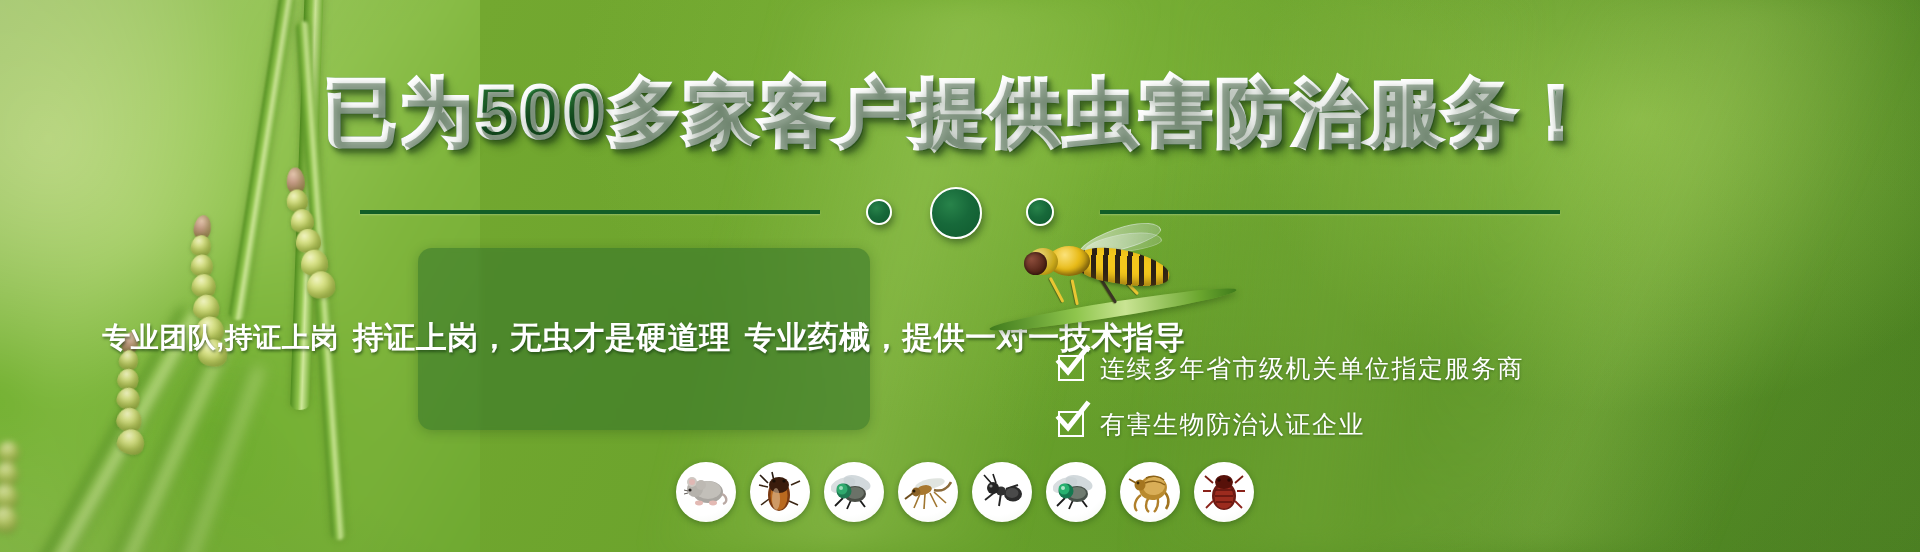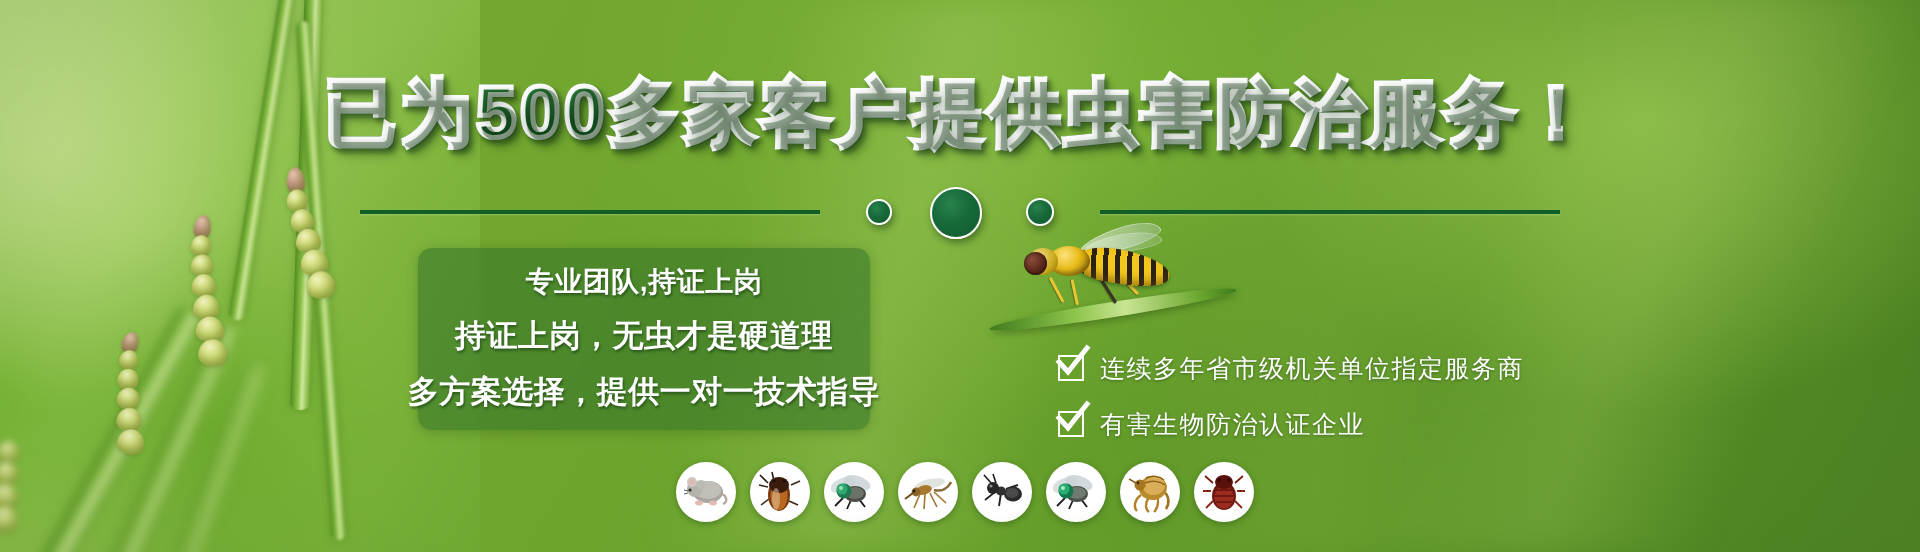--- a/index.html
+++ b/index.html
@@ -125,21 +125,21 @@
   .dot.d3{ left:1026px; top:4px;  width:28px; height:28px; }
 
   
   .panel{
     position:absolute; left:418px; top:248px;
     width:452px; height:182px;
     background:rgba(46,110,40,.52);
     border-radius:14px;
     backdrop-filter:blur(2px);
     box-shadow:0 2px 12px rgba(20,50,15,.25);
-    display:flex; flex-direction:column;
+    display:flex; flex-direction:row;
     align-items:center; justify-content:center;
     gap:14px;
     padding:8px 8px 10px;
   }
   .panel .line{
     color:#ffffff;
     font-weight:bold;
     white-space:nowrap;
     text-shadow:1px 2px 3px rgba(10,40,10,.55);
     letter-spacing:.5px;
@@ -302,21 +302,21 @@
     <div class="rule left"></div>
     <div class="dot d1"></div>
     <div class="dot d2"></div>
     <div class="dot d3"></div>
     <div class="rule right"></div>
   </div>
 
   <div class="panel">
     <div class="line l1">专业团队,持证上岗</div>
     <div class="line l2">持证上岗，无虫才是硬道理</div>
-    <div class="line l3">多方案选择，提供一对一技术指导</div>
+    <div class="line l3">专业药械，提供一对一技术指导</div>
   </div>
 
   <div class="fly-scene">
     <div class="leaf-blade"></div>
     <div class="fly-wing w1"></div>
     <div class="fly-wing w2"></div>
     <div class="fly-leg g1"></div>
     <div class="fly-leg g2"></div>
     <div class="fly-leg g3"></div>
     <div class="fly-leg g4"></div>

